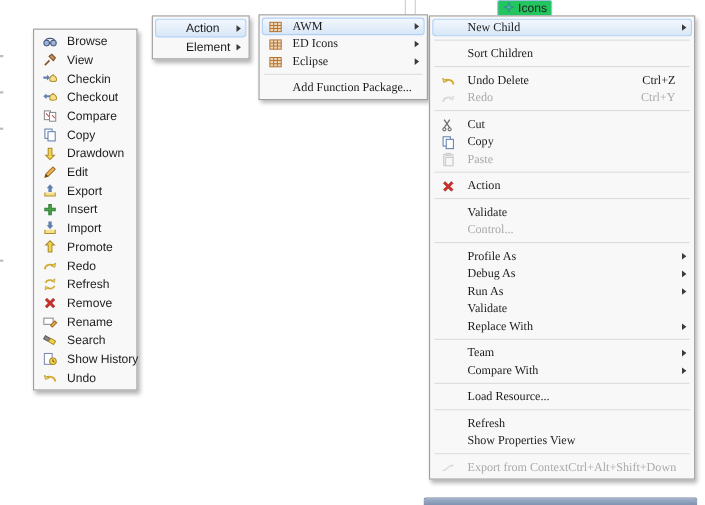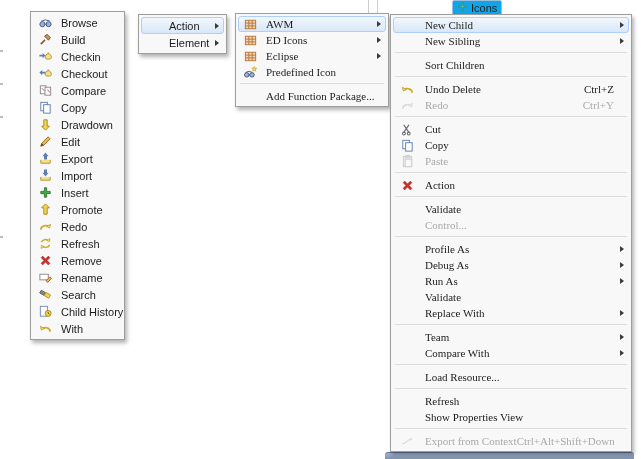--- a/index.html
+++ b/index.html
@@ -5,34 +5,34 @@
   html,body{margin:0;padding:0;}
   body{
     position:relative;width:641px;height:459px;overflow:hidden;
     background:#ffffff;font-family:"Liberation Sans",sans-serif;font-size:11px;color:#1c1c1c;
   }
   
   .bg-vline{position:absolute;top:0;width:1px;height:15px;background:#cdcdcd;}
   .edge-dash{position:absolute;left:0;width:3px;height:2px;background:#bdbdbd;}
   .tree-node{
     position:absolute;left:452px;top:0;height:13px;display:flex;align-items:center;gap:3px;
-    padding:0 4px;border:1px solid #9cc0e0;background:#0ea5e9;border-radius:2px;
+    padding:0 4px;border:1px solid #9cc0e0;background:#22c55e;border-radius:2px;
   }
   .tree-node .lbl{font-size:11px;color:#222;}
   .bottom-bar{
     position:absolute;left:385px;top:452px;width:249px;height:7px;
     background:linear-gradient(#a3b2ca,#7a8dab);border-top:1px solid #5f749a;
     border-radius:3px 3px 0 0;
   }
   
   .menu{
     position:absolute;background:#f8f8f8;border:1px solid #9e9e9e;
     box-shadow:2px 3px 4px rgba(0,0,0,.30);padding:2px;box-sizing:border-box;
   }
-  #menu-awm      {left:30px; top:11px; width:95px;}
+  #menu-awm      {left:30px; top:26px; width:95px;}
   #menu-newchild {left:138px;top:14px; width:89px;}
   #menu-action   {left:235px;top:13px; width:154px;}
   #menu-root     {left:390px;top:14px; width:242px;}
   .mi{
     display:flex;align-items:center;height:17px;border:1px solid transparent;
     border-radius:3px;box-sizing:border-box;cursor:default;white-space:nowrap;
   }
   #menu-action .mi,#menu-root .mi{height:16px;font-family:Liberation Serif, serif;}
   .mi.hl{border-color:#aecff7;background:linear-gradient(#f2f7fd,#d8e7f7);justify-content:center;}
   .mi .gut{flex:0 0 22px;width:22px;display:flex;justify-content:center;align-items:center;}
@@ -78,21 +78,21 @@
       </span>
       <span class="lbl">Browse</span>
     </div>
     <div class="mi">
       <span class="gut">
         <svg width="15" height="15" viewBox="0 0 16 16">
           <path d="M3 13l4.5-4.5" stroke="#8a5a33" stroke-width="1.8"></path>
           <path d="M7 4.5l2.7-2 3.5 3.5-2 2.7z" fill="#c8935a" stroke="#7a4e28"></path>
         </svg>
       </span>
-      <span class="lbl">Build</span>
+      <span class="lbl">View</span>
     </div>
     <div class="mi">
       <span class="gut">
         <svg width="15" height="15" viewBox="0 0 16 16">
           <path d="M1.5 6h3.5V4.2L8 7l-3 2.8V8H1.5z" fill="#5f7fb0"></path>
           <path d="M11 5c-2 0-3.3 2-3.3 4.3 0 2 6.6 2 6.6 0C14.3 7 13 5 11 5z" fill="#f7e08a" stroke="#b08d2f"></path>
           <path d="M10.3 4.2h1.4" stroke="#b08d2f"></path>
         </svg>
       </span>
       <span class="lbl">Checkin</span>
@@ -148,33 +148,33 @@
         <svg width="15" height="15" viewBox="0 0 16 16">
           <path d="M3 9.5v3.5h10V9.5" fill="#f7e08a" stroke="#b08d2f"></path>
           <path d="M8 1.5l3.2 4H9.6v3.5H6.4V5.5H4.8z" fill="#5f7fb0"></path>
         </svg>
       </span>
       <span class="lbl">Export</span>
     </div>
     <div class="mi">
       <span class="gut">
         <svg width="15" height="15" viewBox="0 0 16 16">
+          <path d="M6.8 3h2.4v3.8H13v2.4H9.2V13H6.8V9.2H3V6.8h3.8z" fill="#4aa54a" stroke="#2e7d32"></path>
+        </svg>
+      </span>
+      <span class="lbl">Insert</span>
+    </div>
+    <div class="mi">
+      <span class="gut">
+        <svg width="15" height="15" viewBox="0 0 16 16">
           <path d="M3 9.5v3.5h10V9.5" fill="#f7e08a" stroke="#b08d2f"></path>
           <path d="M8 9L4.8 5h1.6V1.5h3.2V5h1.6z" fill="#5f7fb0"></path>
         </svg>
       </span>
       <span class="lbl">Import</span>
-    </div>
-    <div class="mi">
-      <span class="gut">
-        <svg width="15" height="15" viewBox="0 0 16 16">
-          <path d="M6.8 3h2.4v3.8H13v2.4H9.2V13H6.8V9.2H3V6.8h3.8z" fill="#4aa54a" stroke="#2e7d32"></path>
-        </svg>
-      </span>
-      <span class="lbl">Insert</span>
     </div>
     <div class="mi">
       <span class="gut">
         <svg width="15" height="15" viewBox="0 0 16 16">
           <path d="M8 2l4.2 4.2H9.8V13H6.2V6.2H3.8z" fill="#f3d54e" stroke="#a8872a"></path>
         </svg>
       </span>
       <span class="lbl">Promote</span>
     </div>
     <div class="mi">
@@ -224,30 +224,30 @@
       <span class="lbl">Search</span>
     </div>
     <div class="mi">
       <span class="gut">
         <svg width="15" height="15" viewBox="0 0 16 16">
           <rect x="2.5" y="2.5" width="7.5" height="10.5" fill="#fff" stroke="#7a8ab0"></rect>
           <circle cx="10.8" cy="10" r="3.2" fill="#f3d54e" stroke="#a8872a"></circle>
           <path d="M10.8 8.3V10l1.4.9" fill="none" stroke="#6b5313"></path>
         </svg>
       </span>
-      <span class="lbl">Child History</span>
+      <span class="lbl">Show History</span>
     </div>
     <div class="mi">
       <span class="gut">
         <svg width="15" height="15" viewBox="0 0 16 16">
           <path d="M13 11.5c0-4.5-6-5.5-8.5-3.5" fill="none" stroke="#d4aa30" stroke-width="1.8"></path>
           <path d="M2.5 5.5l1 4.2 3.6-1.6z" fill="#f3d54e" stroke="#a8872a" stroke-width=".6"></path>
         </svg>
       </span>
-      <span class="lbl">With</span>
+      <span class="lbl">Undo</span>
     </div>
   </div>
 <div class="menu" id="menu-newchild">
     <div class="mi hl">
       <span class="gut"></span>
       <span class="lbl">Action</span>
       <span class="arr"></span>
     </div>
     <div class="mi">
       <span class="gut"></span>
@@ -279,48 +279,32 @@
     <div class="mi">
       <span class="gut">
         <svg width="15" height="15" viewBox="0 0 16 16">
           <rect x="2.5" y="3.5" width="11" height="9" fill="#f0d7b6" stroke="#b5763a"></rect>
           <path d="M2.5 6.5h11M2.5 9.5h11M6.2 3.5v9M9.8 3.5v9" stroke="#b5763a"></path>
         </svg>
       </span>
       <span class="lbl">Eclipse</span>
       <span class="arr"></span>
     </div>
-    <div class="mi">
-      <span class="gut">
-        <svg width="15" height="15" viewBox="0 0 16 16">
-          <circle cx="4" cy="10.5" r="2.4" fill="#9db3d8" stroke="#44597d"></circle>
-          <circle cx="9.6" cy="10.5" r="2.4" fill="#9db3d8" stroke="#44597d"></circle>
-          <path d="M6.3 10.5h1.2M3 7.8q3.3-2 6.6 0" fill="none" stroke="#44597d"></path>
-          <path d="M12 1.5l.8 1.7 1.9.2-1.4 1.3.4 1.9L12 5.7l-1.7.9.4-1.9-1.4-1.3 1.9-.2z" fill="#f3d54e" stroke="#b08d2f" stroke-width=".5"></path>
-        </svg>
-      </span>
-      <span class="lbl">Predefined Icon</span>
-    </div>
     <div class="sep"></div>
     <div class="mi">
       <span class="gut"></span>
       <span class="lbl">Add Function Package...</span>
     </div>
   </div>
 <div class="menu" id="menu-root">
     <div class="mi hl">
       <span class="gut"></span>
       <span class="lbl">New Child</span>
       <span class="arr"></span>
     </div>
-    <div class="mi">
-      <span class="gut"></span>
-      <span class="lbl">New Sibling</span>
-      <span class="arr"></span>
-    </div>
     <div class="sep"></div>
     <div class="mi">
       <span class="gut"></span>
       <span class="lbl">Sort Children</span>
     </div>
     <div class="sep"></div>
     <div class="mi">
       <span class="gut">
         <svg width="15" height="15" viewBox="0 0 16 16">
           <path d="M13 11.5c0-4.5-6-5.5-8.5-3.5" fill="none" stroke="#d4aa30" stroke-width="1.8"></path>

